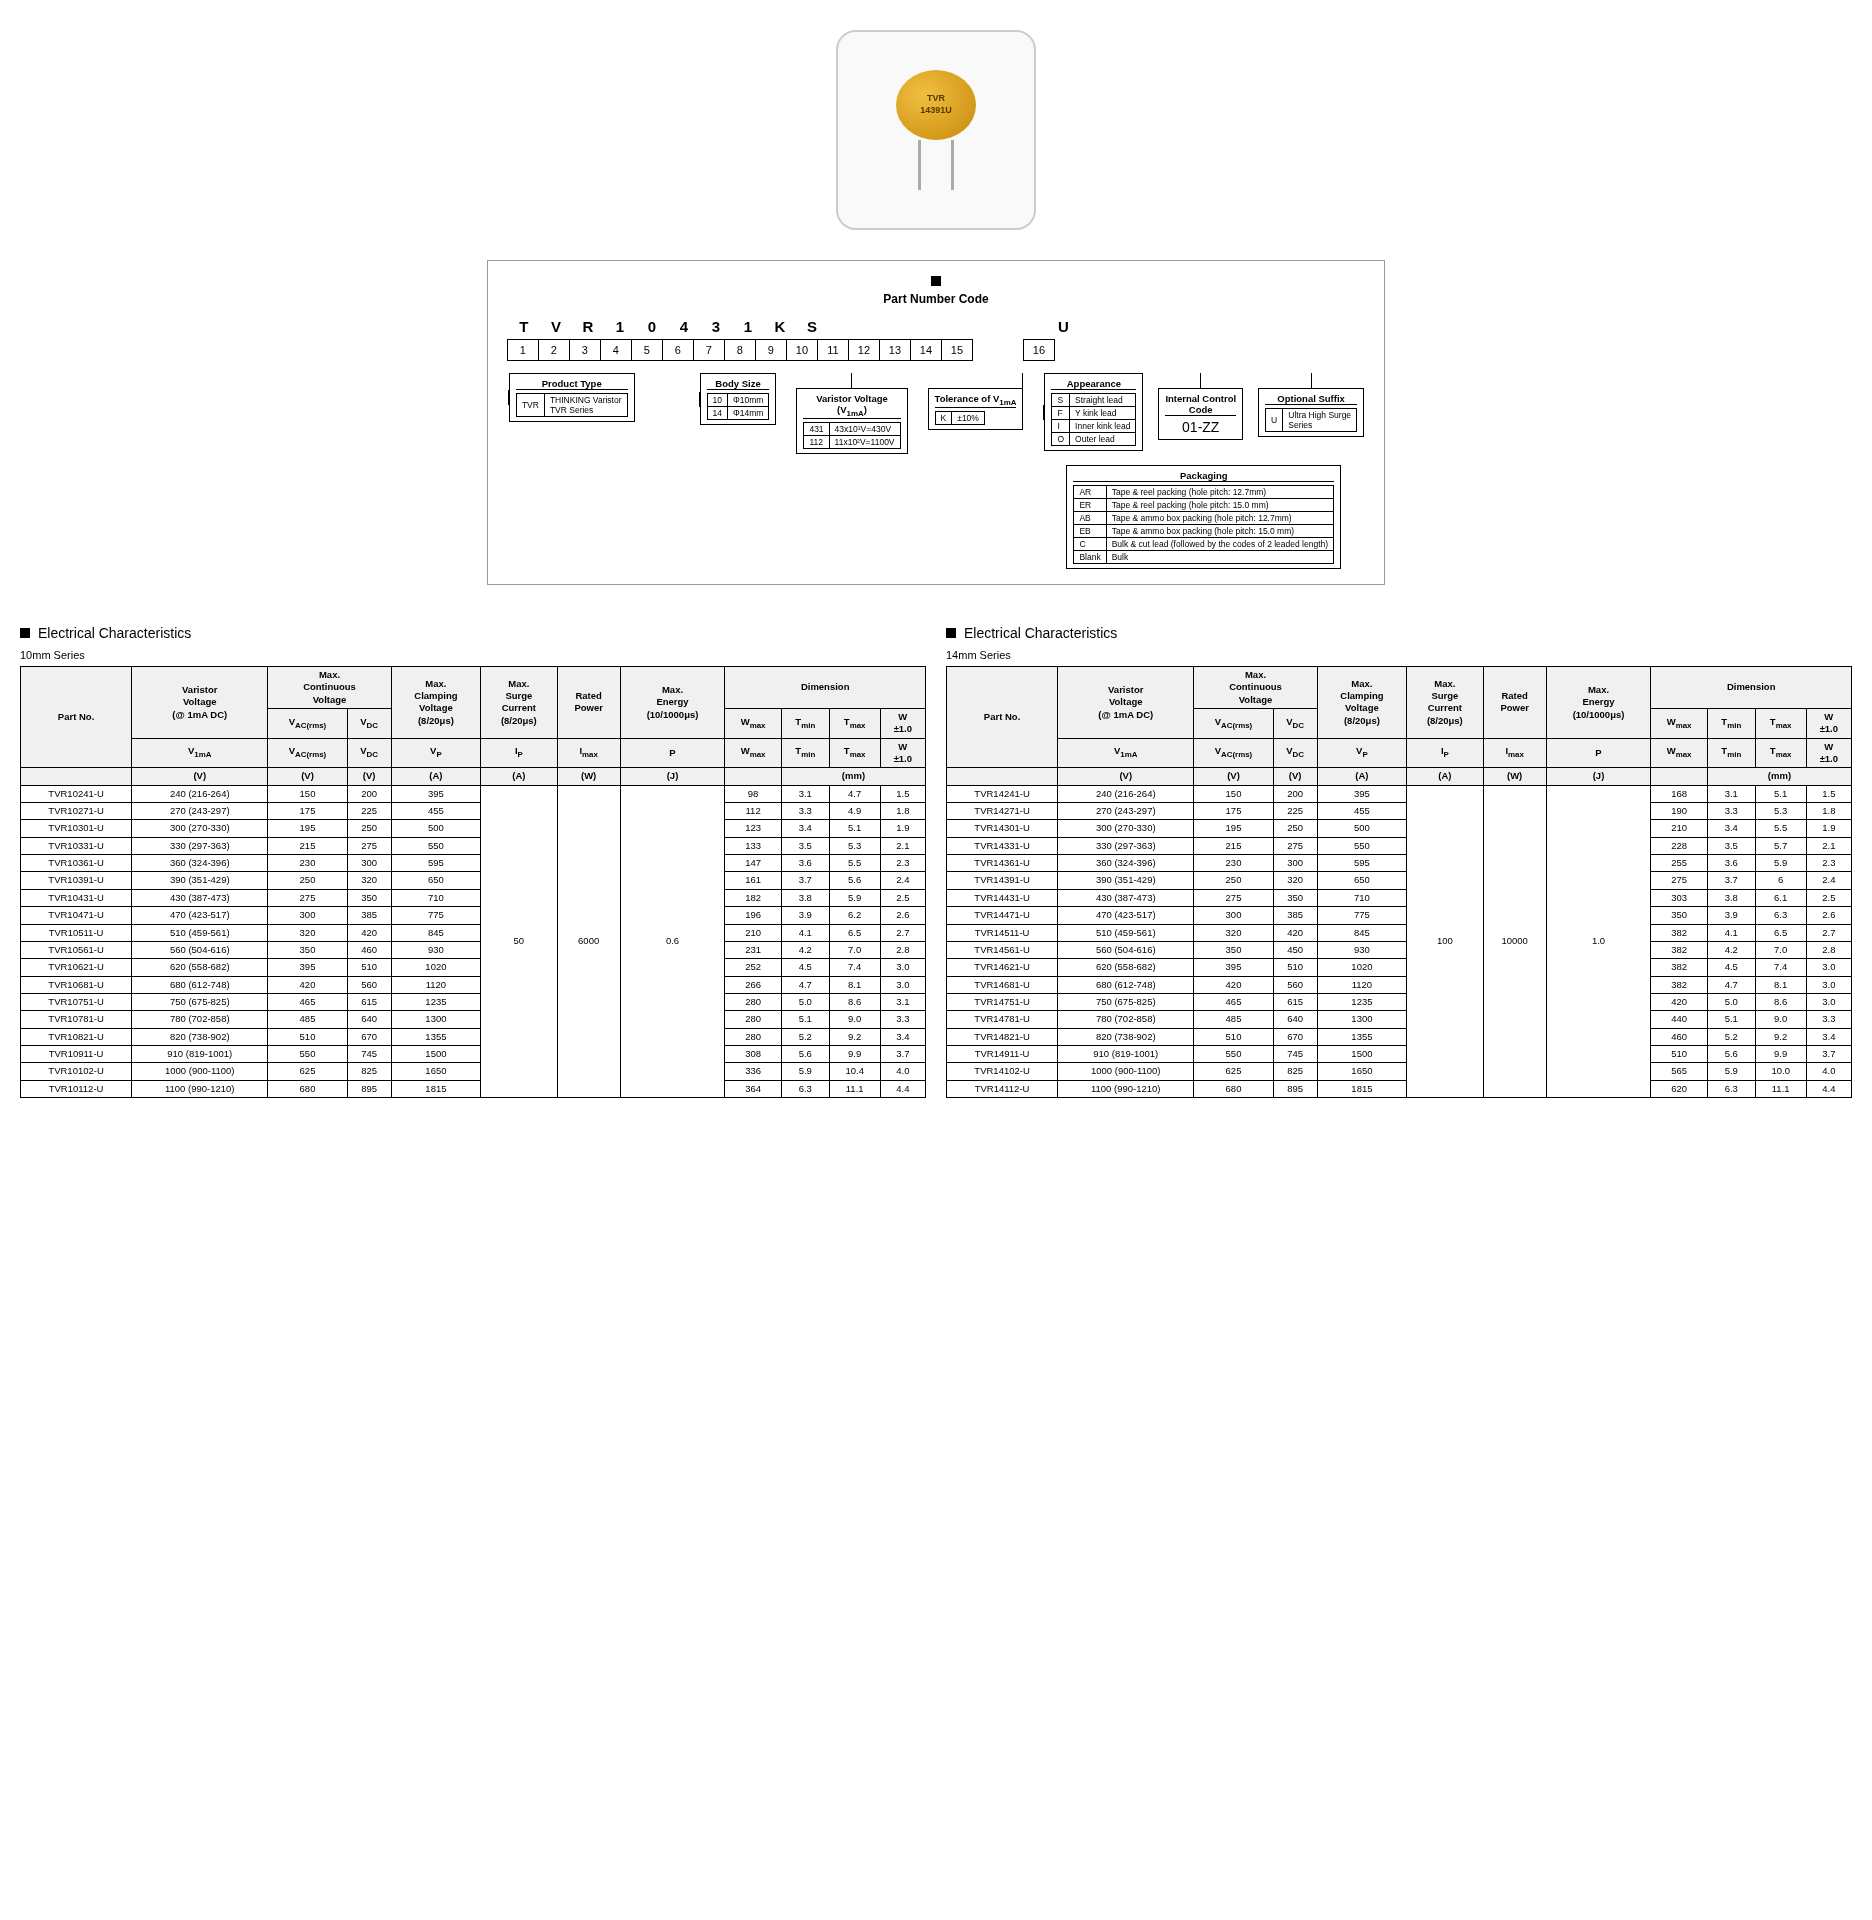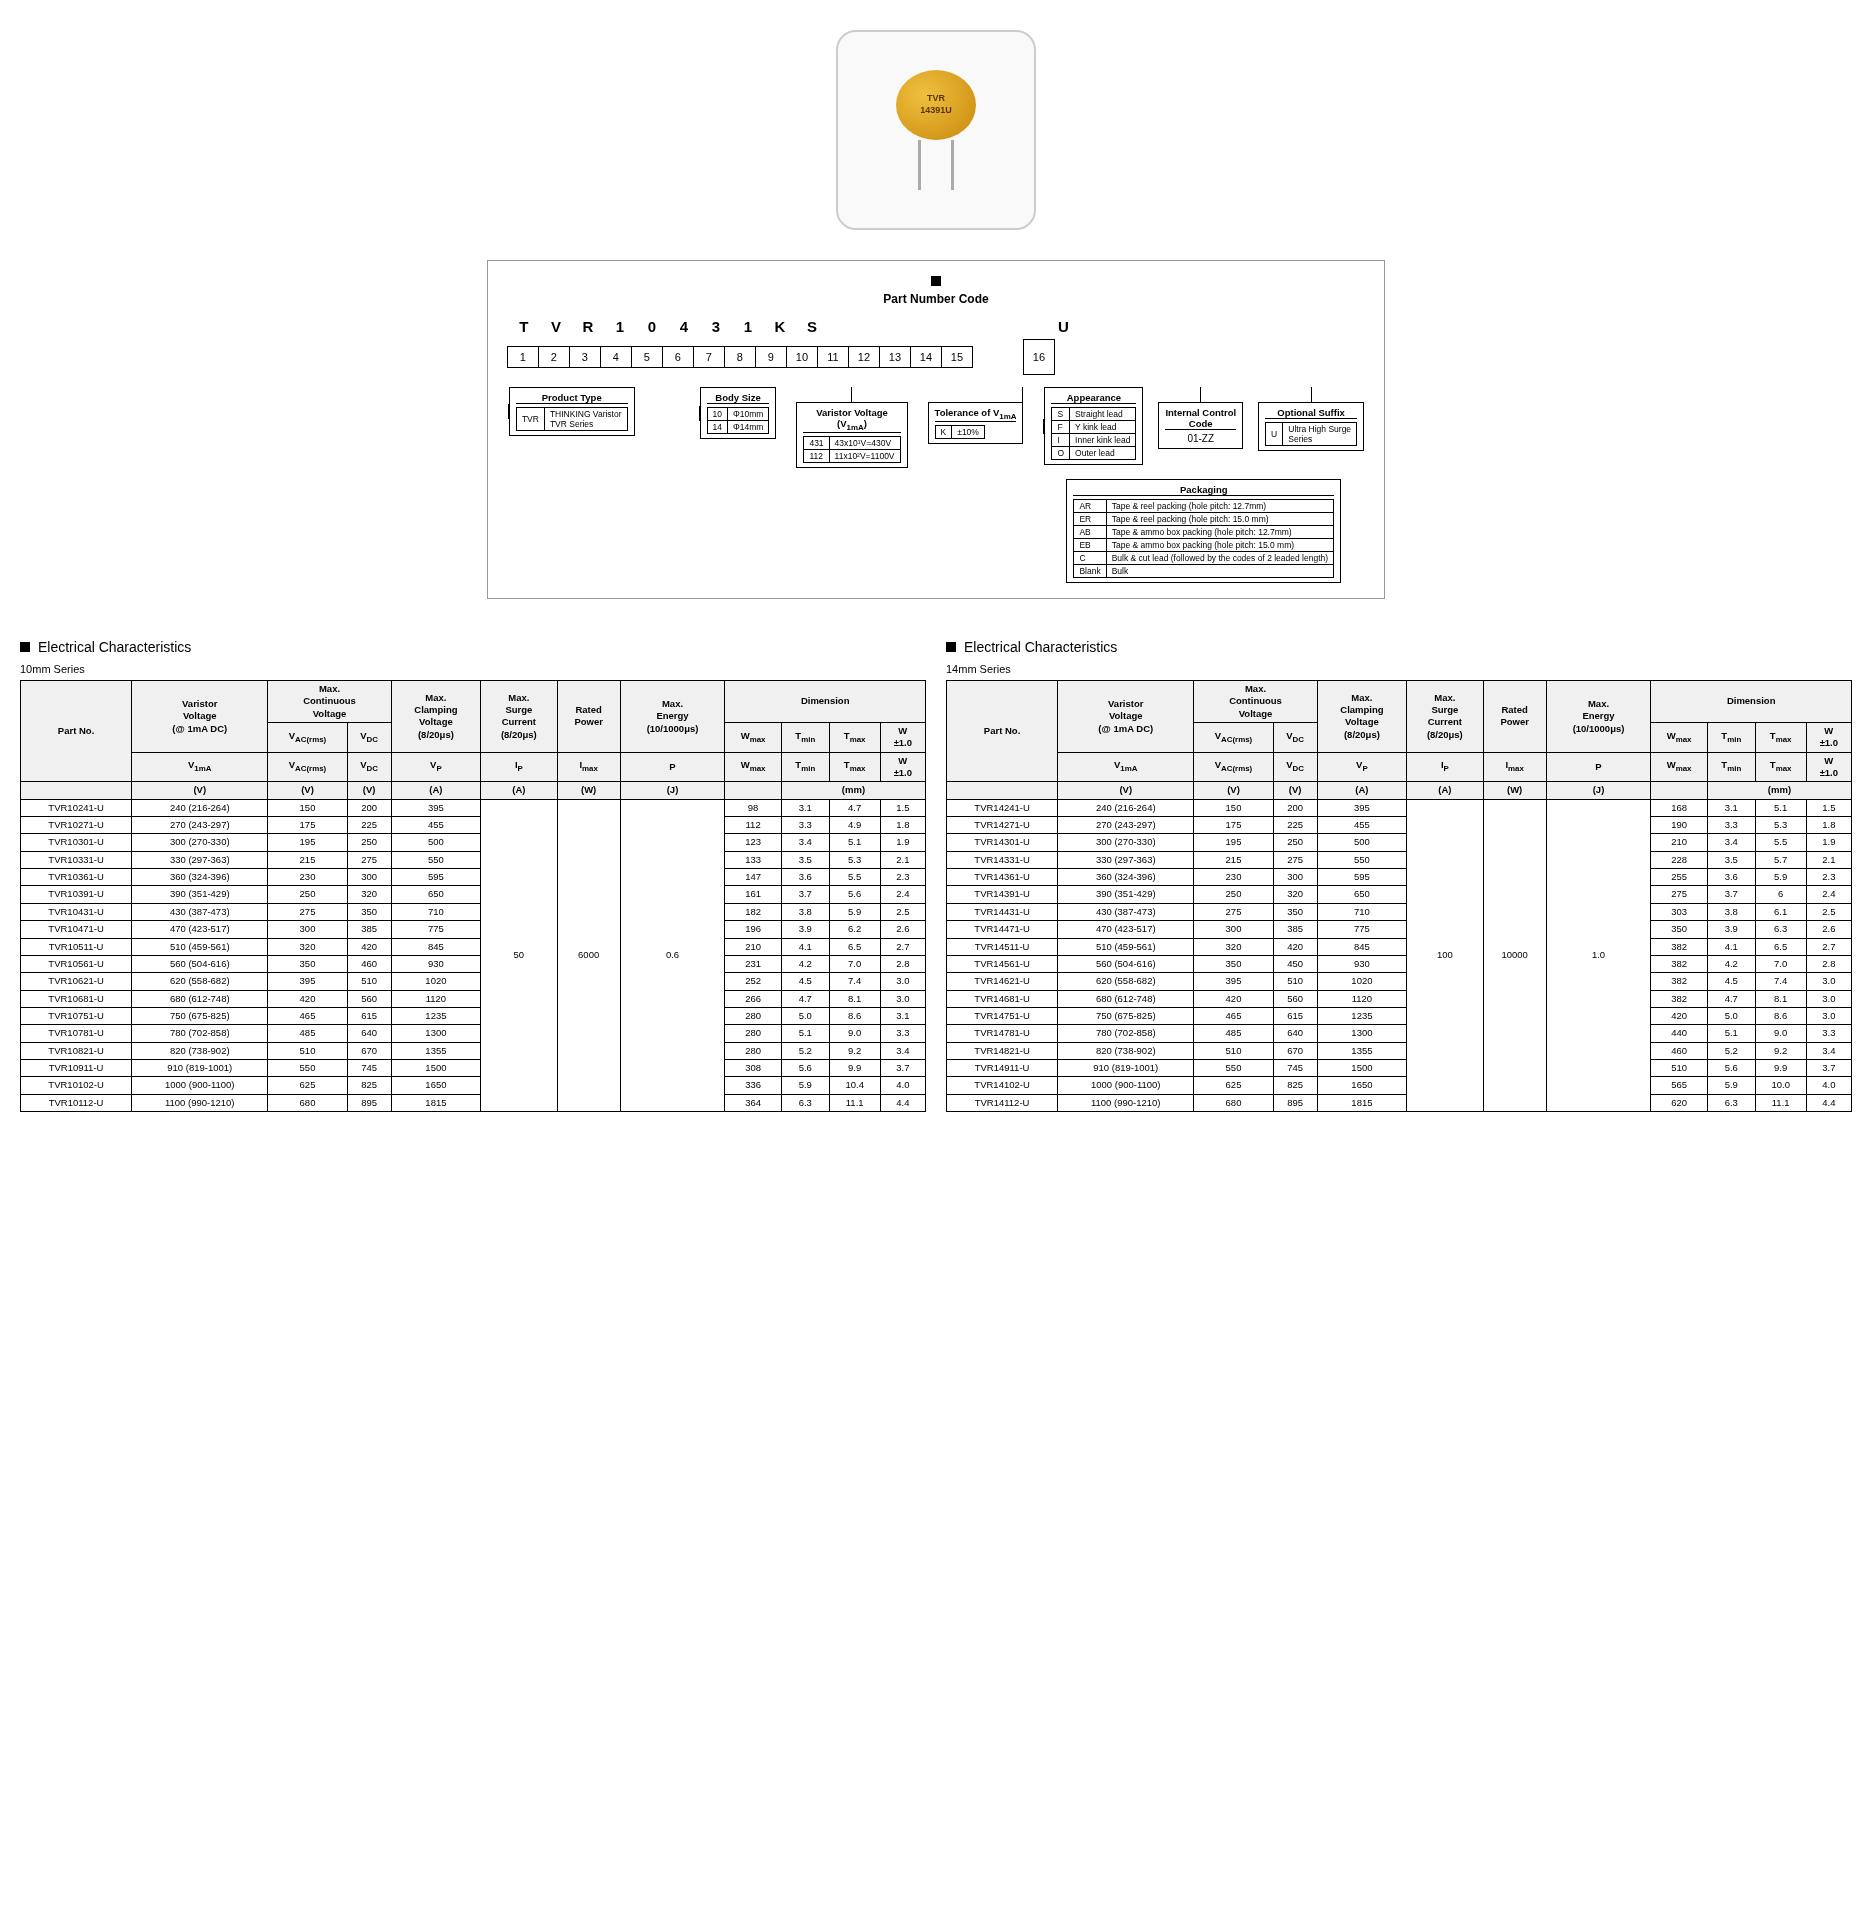--- a/index.html
+++ b/index.html
@@ -140,21 +140,21 @@
       height: 22px;
       display: flex;
       align-items: center;
       justify-content: center;
       font-size: 11px;
       margin-left: -1px;
     }
     .num-box-u {
       border: 1px solid #000;
       width: 32px;
-      height: 36px;
+      height: 22px;
       display: flex;
       align-items: center;
       justify-content: center;
       font-size: 11px;
       margin-left: 50px;
     }
     .diag-node {
       border: 1px solid #000;
       padding: 4px 6px;
       font-size: 9px;
@@ -331,21 +331,21 @@
                 </tr>
               </tbody>
                 </table>
             </div>
           </div>
 
           <div style="display:flex;flex-direction:column;align-items:center;">
             <div style="width:1px;height:15px;background:#000;"></div>
             <div class="diag-node">
               <div class="diag-node-title">Internal Control<br>Code</div>
-              <div style="text-align:center;font-size:10px;">01-ZZ</div>
+              <div style="text-align:center;font-size:14px;">01-ZZ</div>
             </div>
           </div>
 
           <div style="display:flex;flex-direction:column;align-items:center;">
             <div style="width:1px;height:15px;background:#000;"></div>
             <div class="diag-node">
               <div class="diag-node-title">Optional Suffix</div>
               <table class="diag-table-sm">
                 <tbody>
                     <tr>

